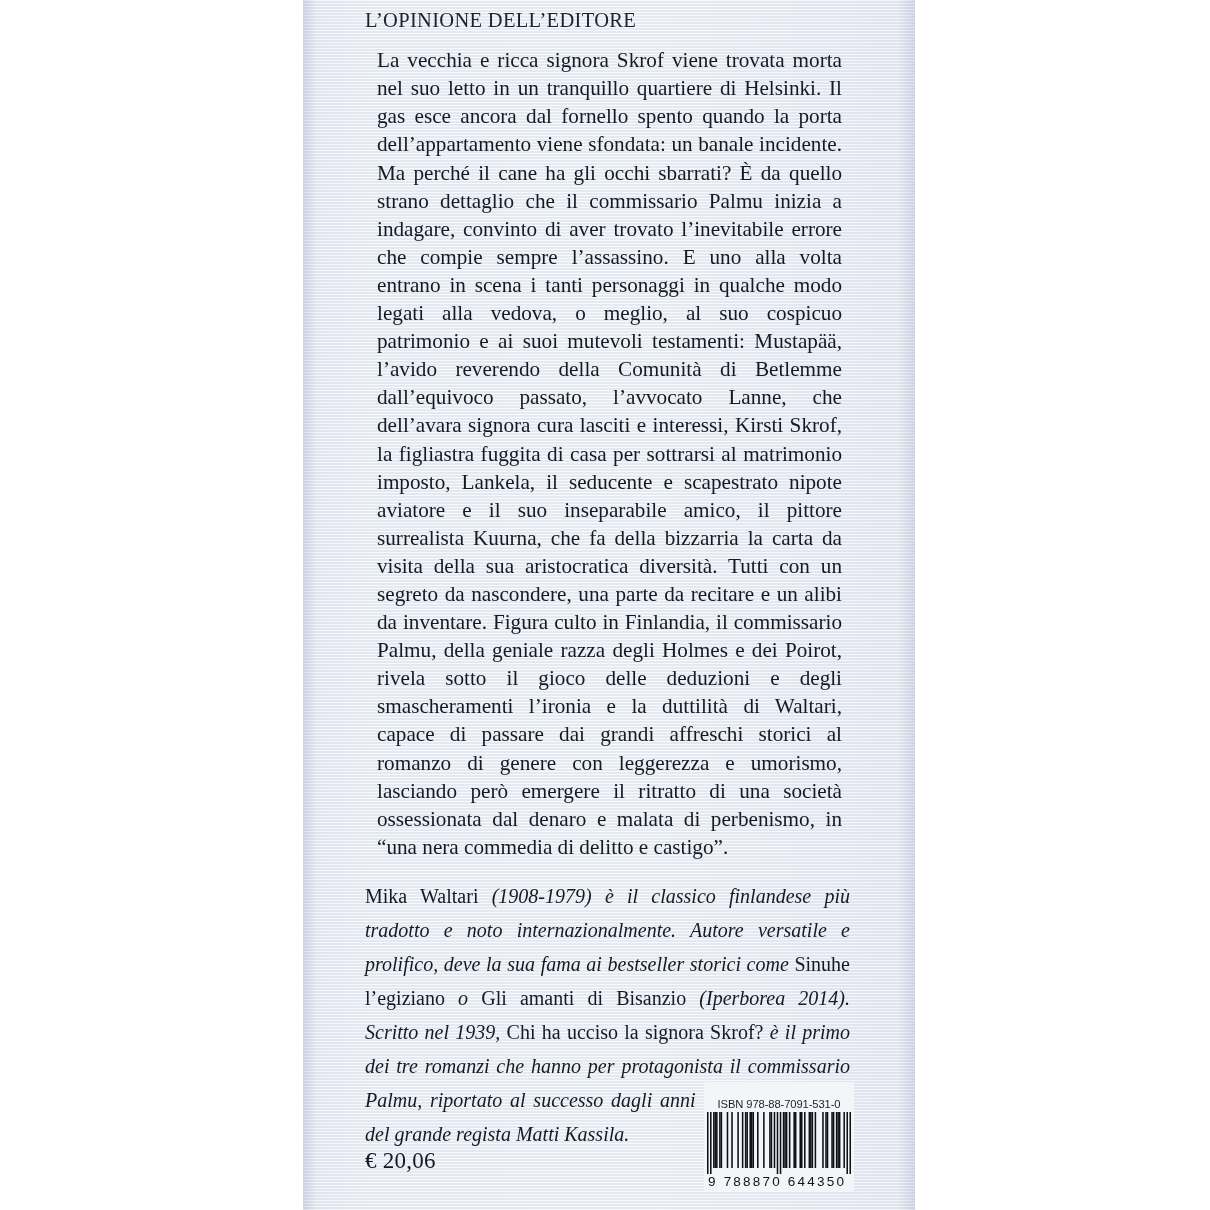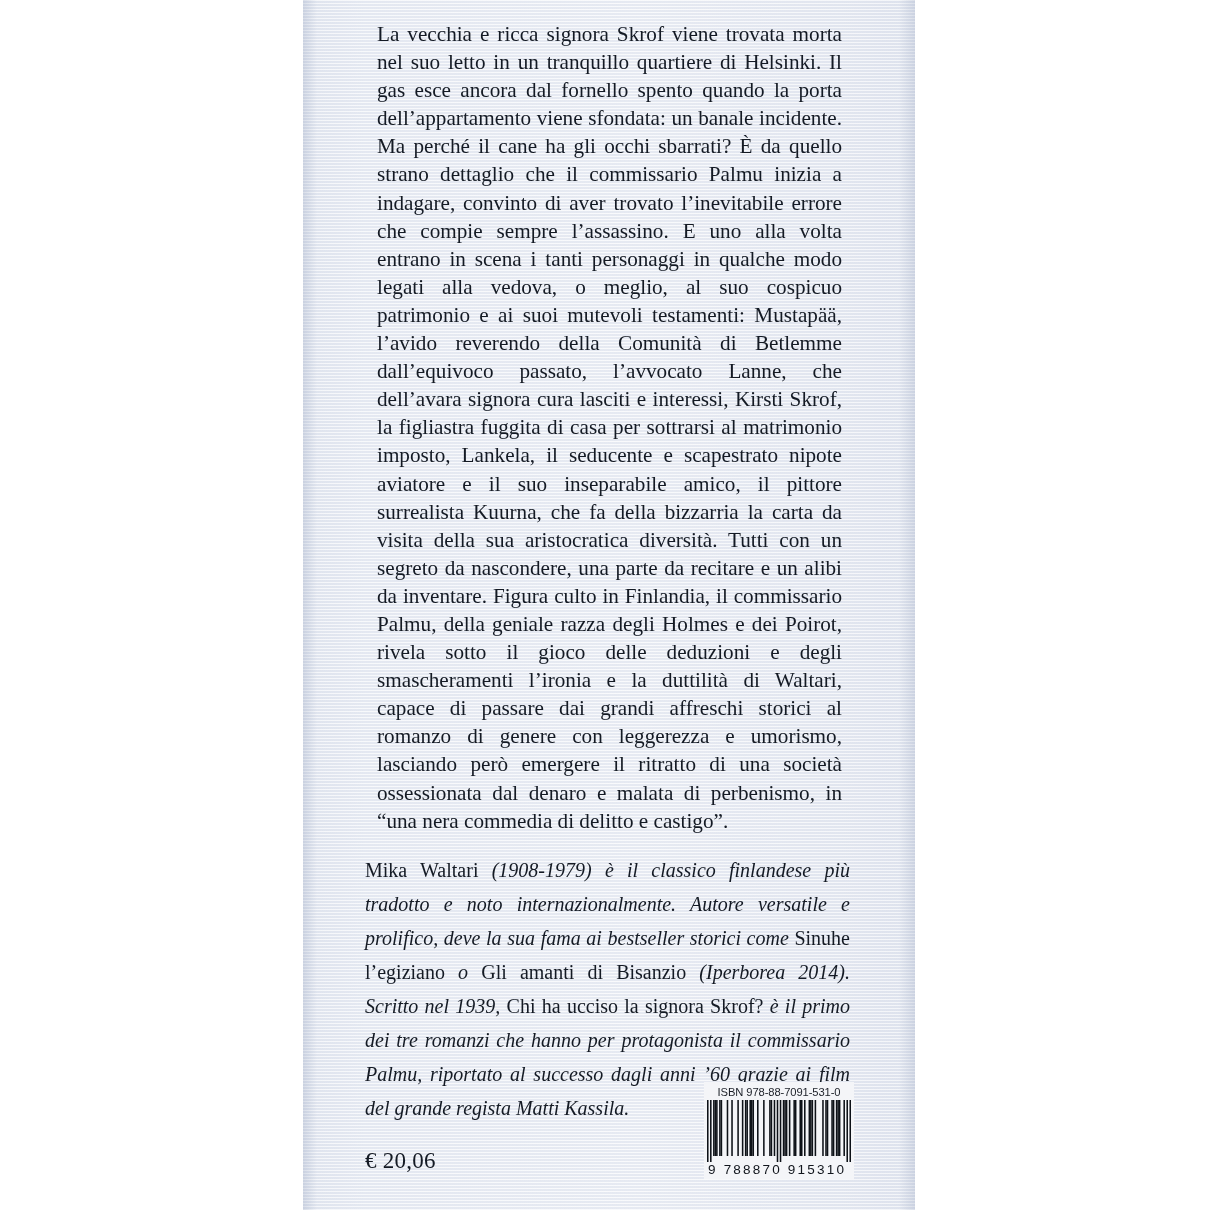--- a/index.html
+++ b/index.html
@@ -122,20 +122,21 @@
     box-sizing: border-box;
   }
   .isbn-text {
     font-family: "Liberation Sans", "DejaVu Sans", sans-serif;
     font-size: 11.2px;
     color: #1b1f27;
     text-align: center;
     letter-spacing: -0.1px;
     line-height: 14px;
     white-space: nowrap;
+    margin-top: 12px;
   }
   .bars {
     height: 62px;
     margin-top: 1px;
     display: block;
     width: 100%;
   }
   .ean-digits {
     font-family: "Liberation Sans", "DejaVu Sans", sans-serif;
     font-size: 13.5px;
@@ -148,20 +149,21 @@
 </style>
 </head>
 <body>
 
 <div id="canvas">
 
   <div id="page">
 
     <div id="column">
 
+      <div class="eyebrow">L’OPINIONE DELL’EDITORE</div>
 
       <p class="blurb">La vecchia e ricca signora Skrof viene trovata morta nel suo letto in un tranquillo quartiere di Helsinki. Il gas esce ancora dal fornello spento quando la porta dell’appartamento viene sfondata: un banale incidente. Ma perché il cane ha gli occhi sbarrati? È da quello strano dettaglio che il commissario Palmu inizia a indagare, convinto di aver trovato l’inevitabile errore che compie sempre l’assassino. E uno alla volta entrano in scena i tanti personaggi in qualche modo legati alla vedova, o meglio, al suo cospicuo patrimonio e ai suoi mutevoli testamenti: Mustapää, l’avido reverendo della Comunità di Betlemme dall’equivoco passato, l’avvocato Lanne, che dell’avara signora cura lasciti e interessi, Kirsti Skrof, la figliastra fuggita di casa per sottrarsi al matrimonio imposto, Lankela, il seducente e scapestrato nipote aviatore e il suo inseparabile amico, il pittore surrealista Kuurna, che fa della bizzarria la carta da visita della sua aristocratica diversità. Tutti con un segreto da nascondere, una parte da recitare e un alibi da inventare. Figura culto in Finlandia, il commissario Palmu, della geniale razza degli Holmes e dei Poirot, rivela sotto il gioco delle deduzioni e degli smascheramenti l’ironia e la duttilità di Waltari, capace di passare dai grandi affreschi storici al romanzo di genere con leggerezza e umorismo, lasciando però emergere il ritratto di una società ossessionata dal denaro e malata di perbenismo, in “una nera commedia di delitto e castigo”.</p>
 
       <p class="bio">
         <span class="rom">Mika Waltari</span><span> (1908-1979) è il classico finlandese più tradotto e noto internazionalmente. Autore versatile e prolifico, deve la sua fama ai bestseller storici come </span><span class="rom">Sinuhe l’egiziano</span><span> o </span><span class="rom">Gli amanti di Bisanzio</span><span> (Iperborea 2014). </span><span>Scritto nel 1939, </span><span class="rom">Chi ha ucciso la signora Skrof?</span><span> è il primo dei tre romanzi che hanno per protagonista il commissario Palmu, riportato al successo dagli anni ’60 grazie ai film del grande regista Matti Kassila.</span>
       </p>
 
     </div>
 
     <div id="price">€ 20,06</div>
@@ -210,17 +212,17 @@
           <rect x="119.747" y="0" width="1.546" height="56" fill="#0d1117"></rect>
           <rect x="124.295" y="0" width="1.546" height="56" fill="#0d1117"></rect>
           <rect x="125.811" y="0" width="1.546" height="56" fill="#0d1117"></rect>
           <rect x="128.842" y="0" width="1.546" height="56" fill="#0d1117"></rect>
           <rect x="130.358" y="0" width="1.546" height="56" fill="#0d1117"></rect>
           <rect x="131.874" y="0" width="1.546" height="56" fill="#0d1117"></rect>
           <rect x="136.421" y="0" width="1.546" height="56" fill="#0d1117"></rect>
           <rect x="139.453" y="0" width="1.546" height="62" fill="#0d1117"></rect>
           <rect x="142.484" y="0" width="1.546" height="62" fill="#0d1117"></rect>
         </svg>
-      <div class="ean-digits">9 788870 915310</div>
+      <div class="ean-digits">9 788870 644350</div>
     </div>
 
   </div>
 </div>
 
 </body></html>

